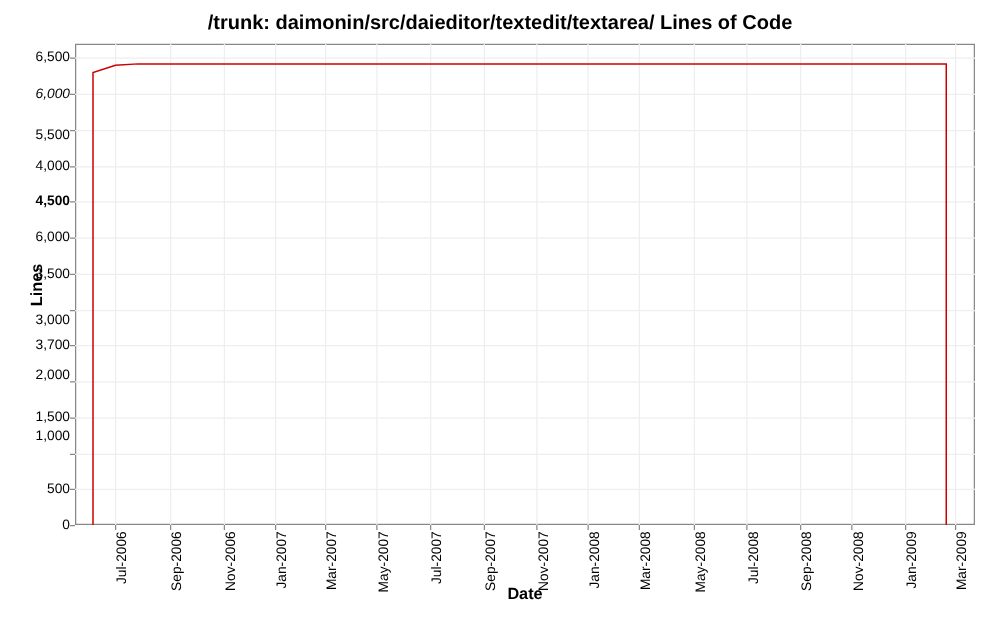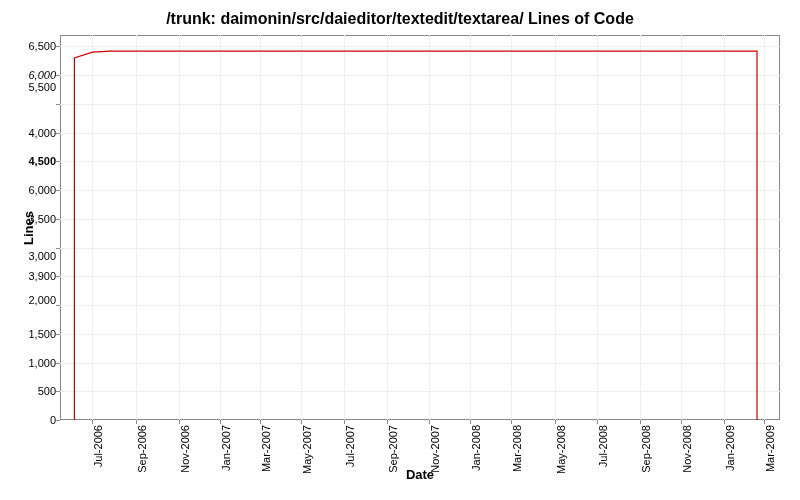--- a/index.html
+++ b/index.html
@@ -112,48 +112,48 @@
 <div class="chart-container">
   <div class="plot-area"></div>
   <div class="y-axis-label">Lines</div>
   <div class="x-axis-label">Date</div>
   <div id="y-ticks">
       <div class="y-tick" style="top: 385px;">0</div>
       <div class="y-tick-mark" style="top: 385px;"></div>
       <div class="y-tick" style="top: 356.269px;">500</div>
       <div class="y-tick-mark" style="top: 356.269px;"></div>
       <div class="y-gridline" style="top: 356.269px;"></div>
-      <div class="y-tick" style="top: 328px;">1,000</div>
+      <div class="y-tick" style="top: 314px;">1,000</div>
       <div class="y-tick-mark" style="top: 327.537px;"></div>
       <div class="y-gridline" style="top: 327.537px;"></div>
       <div class="y-tick" style="top: 298.806px;">1,500</div>
       <div class="y-tick-mark" style="top: 298.806px;"></div>
       <div class="y-gridline" style="top: 298.806px;"></div>
       <div class="y-tick" style="top: 265px;">2,000</div>
       <div class="y-tick-mark" style="top: 270.075px;"></div>
       <div class="y-gridline" style="top: 270.075px;"></div>
-      <div class="y-tick" style="top: 241.343px;">3,900</div>
+      <div class="y-tick" style="top: 241.343px;">3,700</div>
       <div class="y-tick-mark" style="top: 241.343px;"></div>
       <div class="y-gridline" style="top: 241.343px;"></div>
       <div class="y-tick" style="top: 221px;">3,000</div>
       <div class="y-tick-mark" style="top: 212.612px;"></div>
       <div class="y-gridline" style="top: 212.612px;"></div>
       <div class="y-tick" style="top: 183.881px;">3,500</div>
       <div class="y-tick-mark" style="top: 183.881px;"></div>
       <div class="y-gridline" style="top: 183.881px;"></div>
       <div class="y-tick" style="top: 155.149px;">6,000</div>
       <div class="y-tick-mark" style="top: 155.149px;"></div>
       <div class="y-gridline" style="top: 155.149px;"></div>
       <div class="y-tick" style="top: 126.418px; font-weight: bold;">4,500</div>
       <div class="y-tick-mark" style="top: 126.418px;"></div>
       <div class="y-gridline" style="top: 126.418px;"></div>
       <div class="y-tick" style="top: 97.6866px;">4,000</div>
       <div class="y-tick-mark" style="top: 97.6866px;"></div>
       <div class="y-gridline" style="top: 97.6866px;"></div>
-      <div class="y-tick" style="top: 52px;">5,500</div>
+      <div class="y-tick" style="top: 73px;">5,500</div>
       <div class="y-tick-mark" style="top: 68.9552px;"></div>
       <div class="y-gridline" style="top: 68.9552px;"></div>
       <div class="y-tick" style="top: 40.2239px; font-style: italic;">6,000</div>
       <div class="y-tick-mark" style="top: 40.2239px;"></div>
       <div class="y-gridline" style="top: 40.2239px;"></div>
       <div class="y-tick" style="top: 11.4925px;">6,500</div>
       <div class="y-tick-mark" style="top: 11.4925px;"></div>
       <div class="y-gridline" style="top: 11.4925px;"></div>
     </div>
   <div id="x-ticks">

